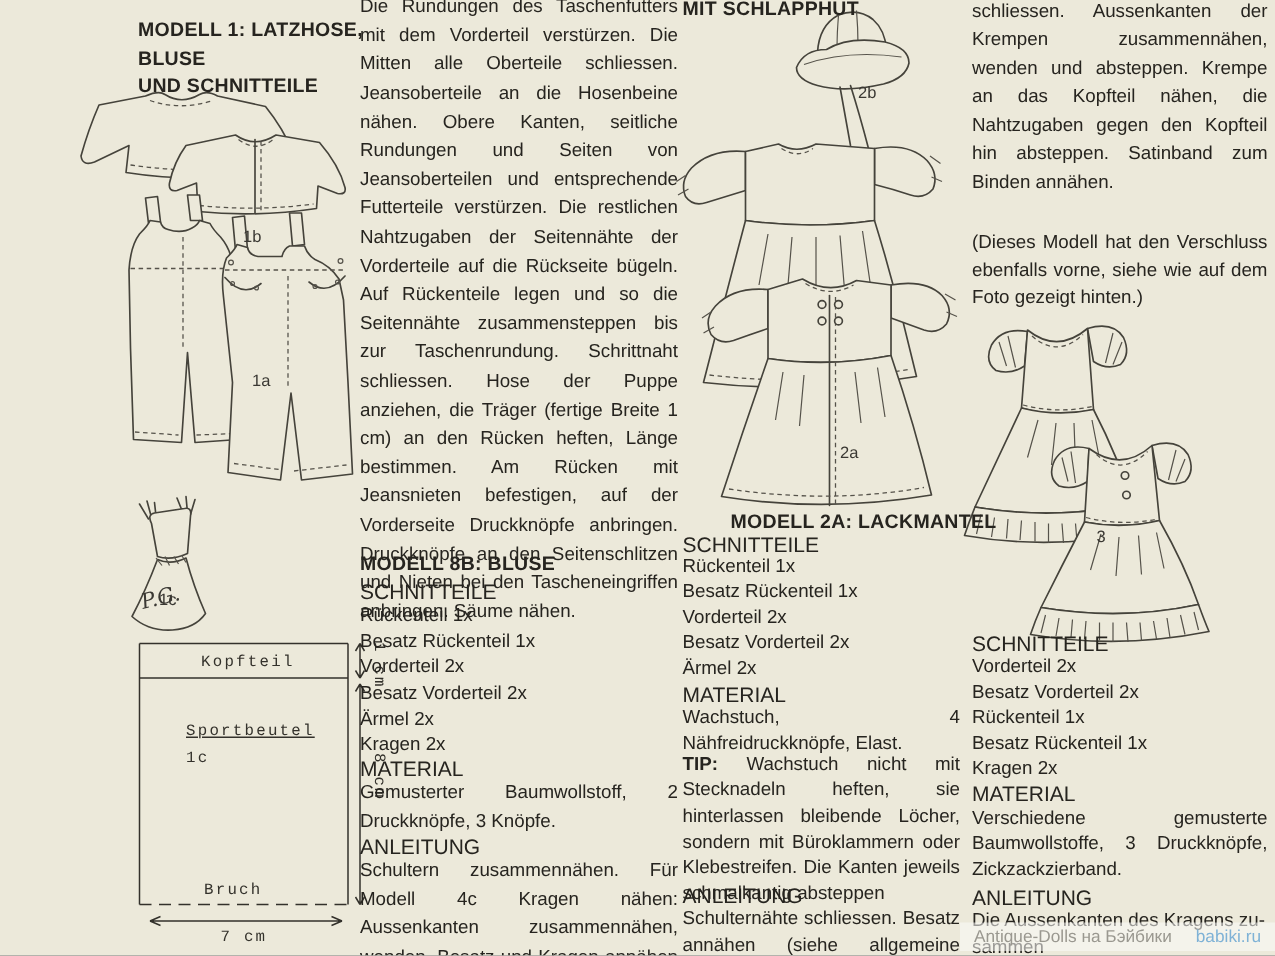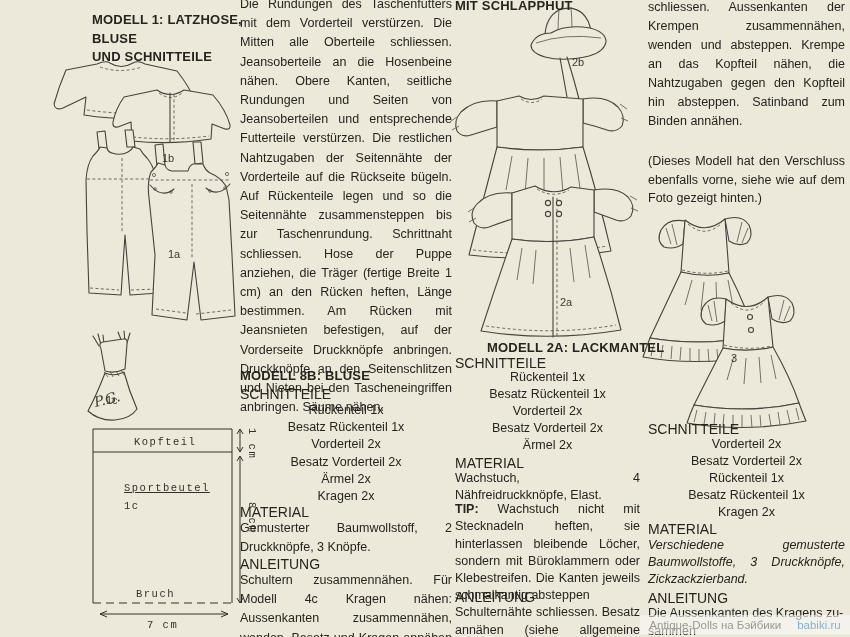--- a/index.html
+++ b/index.html
@@ -4,21 +4,21 @@
 <style>
   html,body{margin:0;padding:0;background:#888;}
   .page{
     position:relative;width:850px;height:637px;overflow:hidden;
     background:#ece9da;color:#26241f;
     font-family:"Liberation Sans",sans-serif;
   }
   .abs{position:absolute;}
   .body-text{font-size:12.5px;line-height:19.2px;text-align:justify;}
   .note-text{font-size:12.5px;line-height:18.6px;text-align:justify;}
-  .list-text{font-size:12.5px;line-height:17.2px;text-align:center;}
+  .list-text{font-size:12.5px;line-height:17.2px;}
   .head{font-weight:bold;font-size:13px;line-height:18.5px;letter-spacing:.2px;}
   .sec{font-weight:normal;font-size:14px;}
   .mono{font-family:"Liberation Mono","DejaVu Sans Mono",monospace;font-size:10.5px;letter-spacing:1.5px;color:#33312b;}
   .part-label{font-size:11px;color:#3a3833;margin-top:40px;}
   .monogram{font-family:"DejaVu Serif",serif;font-style:italic;font-size:14px;color:#3a3833;}
   .rot90{transform:rotate(90deg);transform-origin:top left;}
   .underl{text-decoration:underline;}
   svg.art{position:absolute;left:0;top:0;}
   .wm{
     position:absolute;left:640px;top:615px;width:210px;height:19px;
@@ -221,21 +221,21 @@
 
   <div class="abs sec" style="left:648px;top:421px;">SCHNITTEILE</div>
   <div class="abs list-text" style="left:648px;top:436px;width:197px;line-height:17px;">
     <div>Vorderteil 2x</div>
     <div>Besatz Vorderteil 2x</div>
     <div>Rückenteil 1x</div>
     <div>Besatz Rückenteil 1x</div>
     <div>Kragen 2x</div>
   </div>
   <div class="abs sec" style="left:648px;top:521px;">MATERIAL</div>
-  <div class="abs note-text" style="left:648px;top:537px;width:197px;line-height:17px;font-style:italic;">Verschiedene gemusterte Baumwollstoffe, 3 Druckknöpfe, Zickzackzierband.</div>
+  <div class="abs note-text" style="left:648px;top:537px;width:197px;line-height:17px;">Verschiedene gemusterte Baumwollstoffe, 3 Druckknöpfe, Zickzackzierband.</div>
   <div class="abs sec" style="left:648px;top:590px;">ANLEITUNG</div>
   <div class="abs body-text" style="left:648px;top:605px;width:197px;line-height:17.5px;">
     <div>Die Aussenkanten des Kragens zu-</div>
     <div>sammen</div>
   </div>
 
   <div class="wm">
     <span>Antique-Dolls на Бэйбики</span>
     <span class="site">babiki.ru</span>
   </div>

